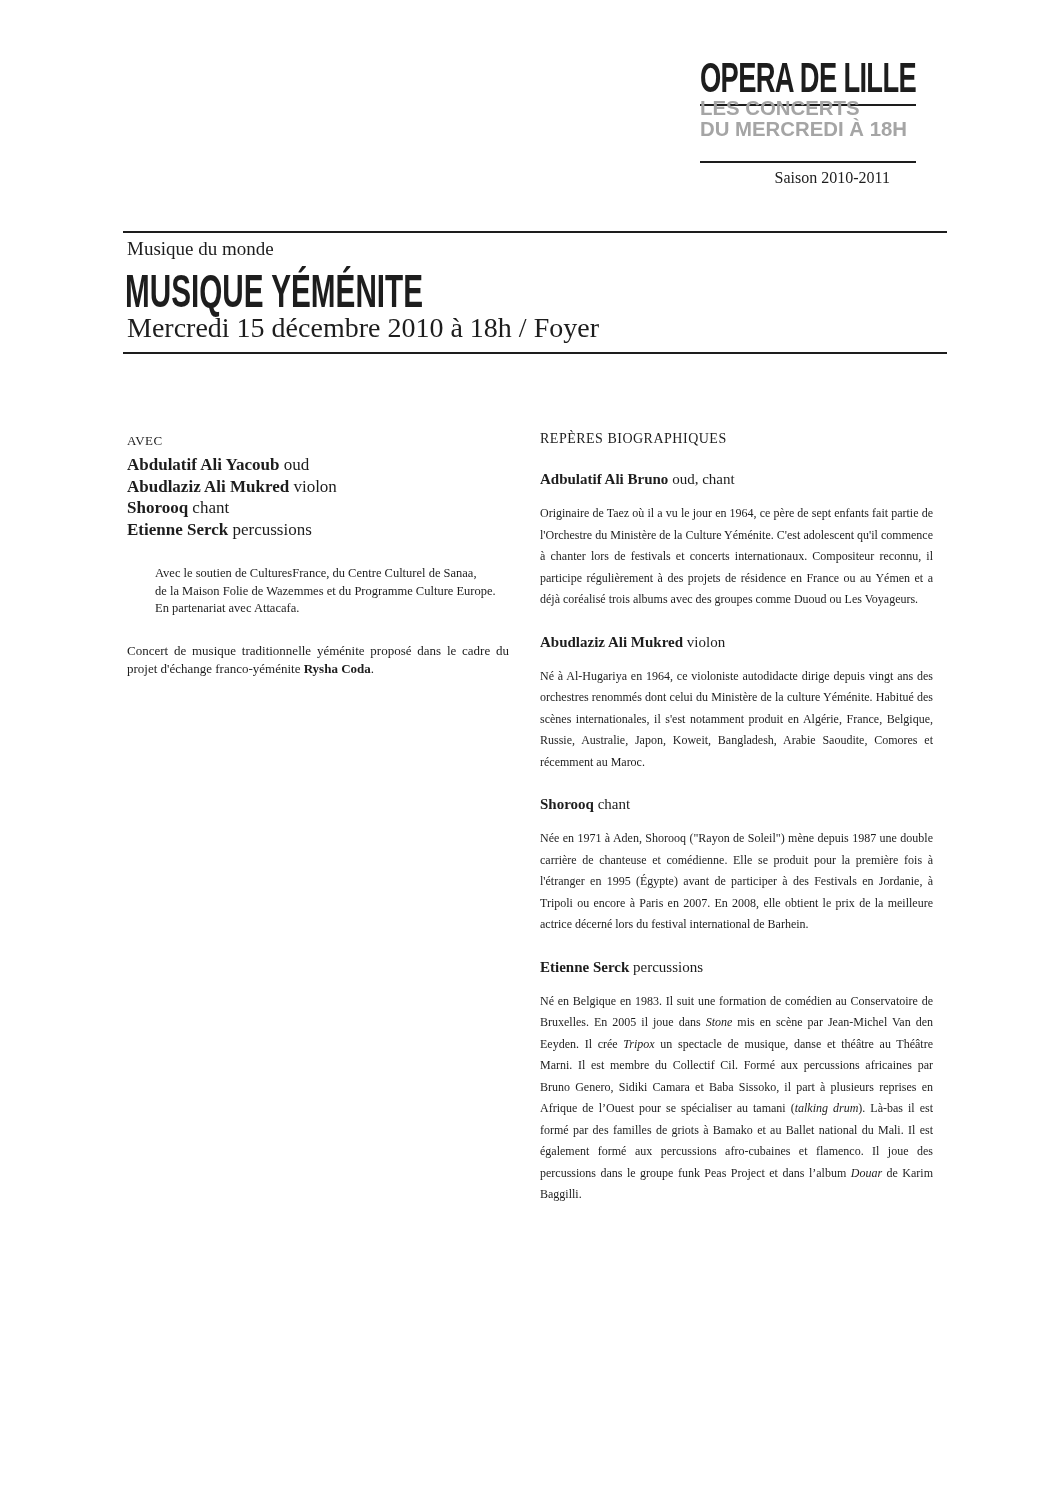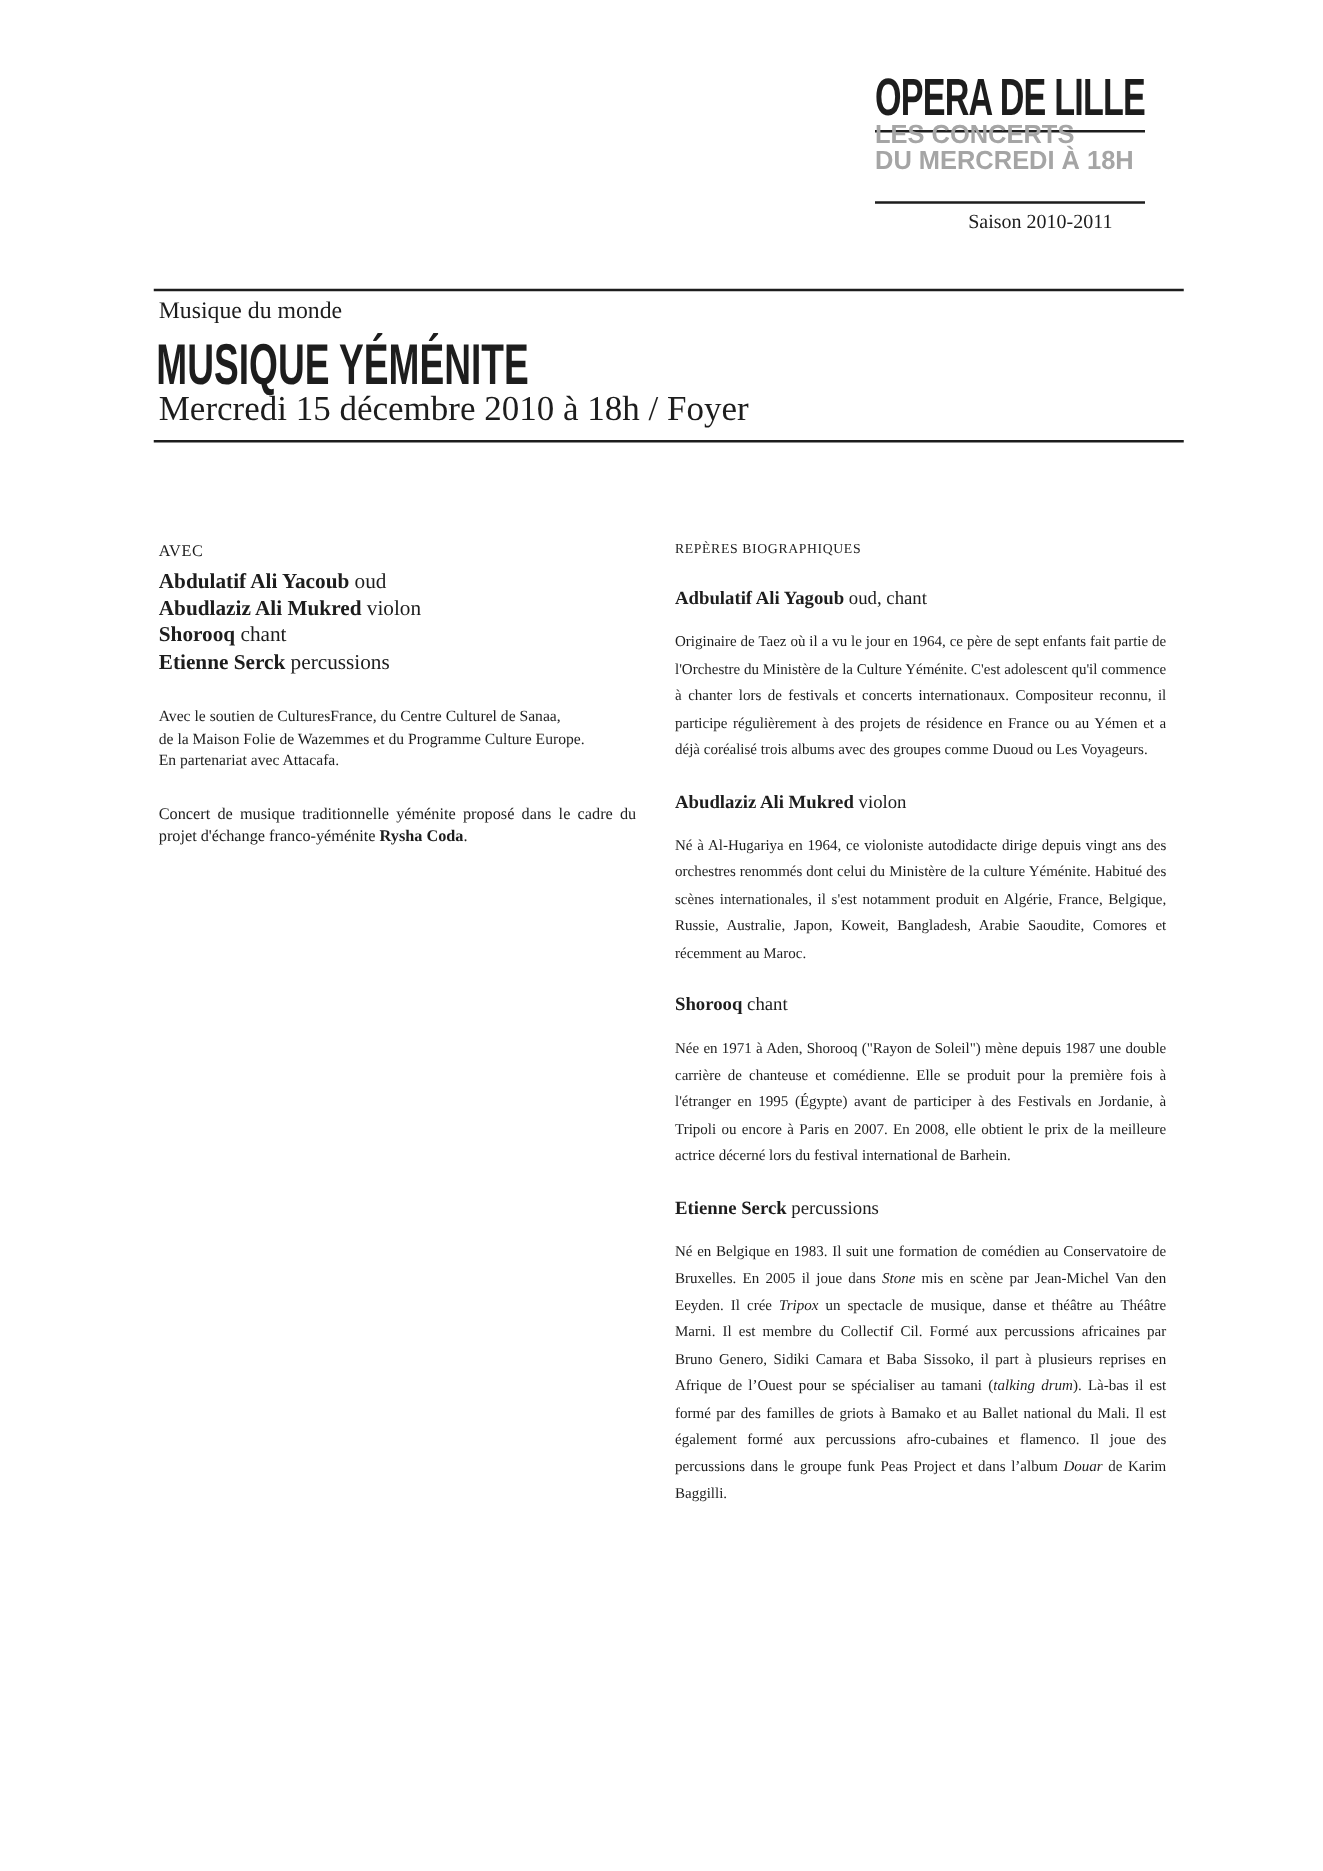--- a/index.html
+++ b/index.html
@@ -45,24 +45,24 @@
   
   .col-left  { top:430px; left:127px; width:382px; }
   .col-right { top:430px; left:540px; width:393px; }
 
   .with-label { font-size:13px; letter-spacing:0.5px; line-height:22px; }
   .performers { margin-top:2px; }
   .performer { font-size:17px; line-height:21.5px; }
   .performer .name { font-weight:bold; }
 
   .support { margin-top:25px; font-size:12.5px; line-height:17.5px; }
-  .support > div { white-space:nowrap; }
+  .support > div { white-space:nowrap;margin-left:28px; }
   .project-note { margin-top:24px; font-size:13px; line-height:18px; text-align:justify; }
 
-  .section-title { font-size:11px; letter-spacing:0.5px; line-height:18px; }
+  .section-title { font-size:14px; letter-spacing:0.5px; line-height:18px; }
   .bio { margin-top:22px; }
   .bio-head { font-size:15px; line-height:18px; }
   .bio-head .name { font-weight:bold; }
   .bio-text { margin-top:15px; font-size:12px; line-height:21.5px; text-align:justify; }
 
   .it { font-style:italic; }
   .bd { font-weight:bold; }
 </style>
 </head>
 <body>
@@ -118,21 +118,21 @@
       <div>En partenariat avec Attacafa.</div>
     </div>
     <div class="project-note"><span>Concert de musique traditionnelle yéménite proposé dans le cadre du projet d'échange franco-yéménite </span><span class="bd">Rysha Coda</span><span>.</span></div>
   </div>
 
   <div class="abs col-right">
     <div class="section-title">REPÈRES BIOGRAPHIQUES</div>
 
     <div class="bio">
       <div class="bio-head">
-        <span class="name">Adbulatif Ali Yagoub</span>
+        <span class="name">Adbulatif Ali Bruno</span>
         <span>oud, chant</span>
       </div>
       <div class="bio-text"><span>Originaire de Taez où il a vu le jour en 1964, ce père de sept enfants fait partie de l'Orchestre du Ministère de la Culture Yéménite. C'est adolescent qu'il commence à chanter lors de festivals et concerts internationaux. Compositeur reconnu, il participe régulièrement à des projets de résidence en France ou au Yémen et a déjà coréalisé trois albums avec des groupes comme Duoud ou Les Voyageurs.</span></div>
     </div>
 
     <div class="bio">
       <div class="bio-head">
         <span class="name">Abudlaziz Ali Mukred</span>
         <span>violon</span>
       </div>

